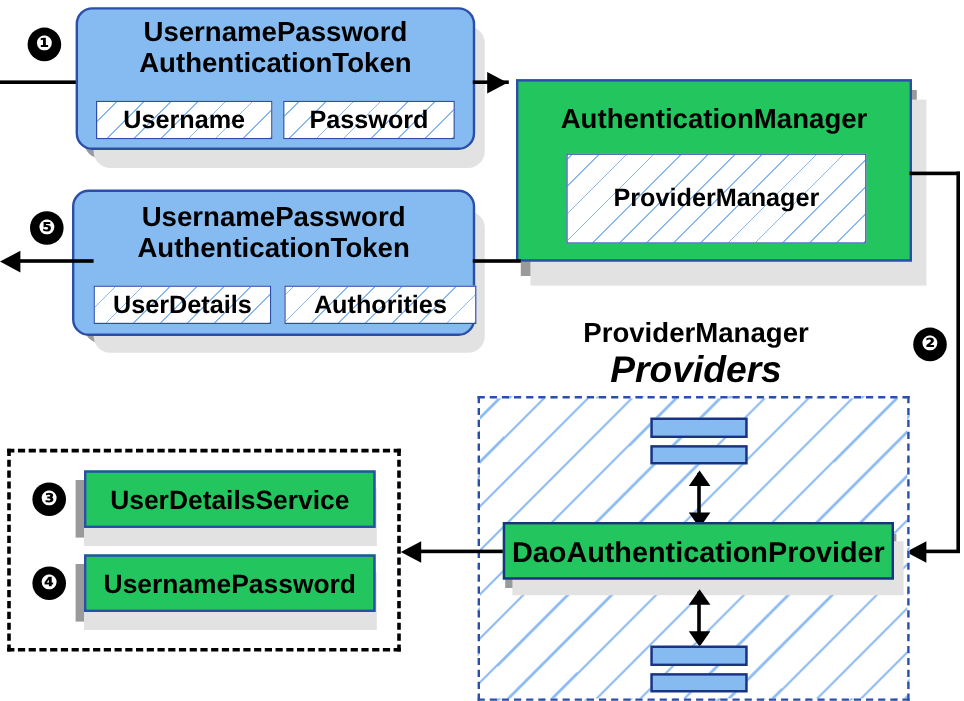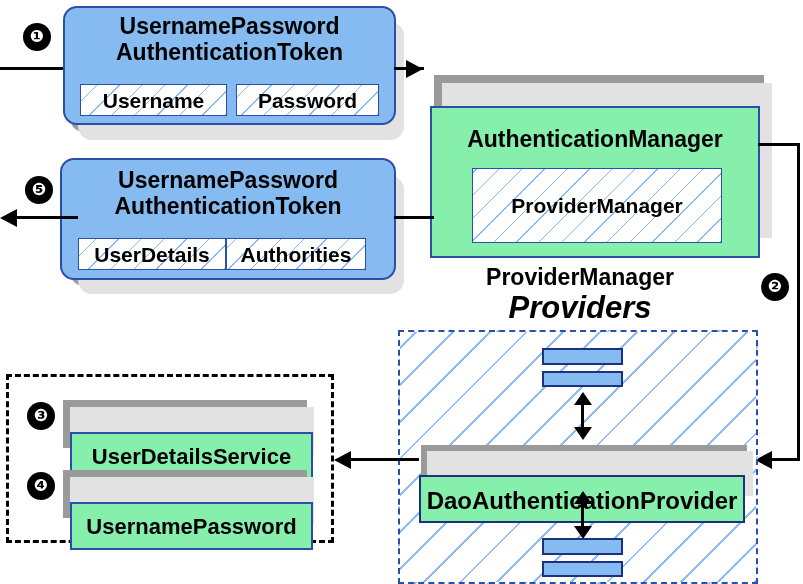--- a/index.html
+++ b/index.html
@@ -6,22 +6,22 @@
   body{width:803px;height:584px;position:relative;overflow:hidden;
        font-family:"Liberation Sans","DejaVu Sans",sans-serif;}
   .stage{position:absolute;left:0;top:0;width:803px;height:584px;}
 
   
   .shadow{position:absolute;background:#9a9a9a;}
   .shadow2{position:absolute;background:#e2e2e2;}
 
   .rbox{position:absolute;background:#85BBF0;border:2px solid #2B4FA8;
         border-radius:14px;box-sizing:border-box;}
-  .sqbox{position:absolute;background:#86efac;border:2px solid #1B3280;
-         box-sizing:border-box;margin-top:40px;}
+  .sqbox{position:absolute;background:#22c55e;border:2px solid #1B3280;
+         box-sizing:border-box;}
 
   .title{position:absolute;left:0;right:0;text-align:center;
          font-weight:bold;color:#000;line-height:1.12;}
 
   .hatchwhite{position:absolute;box-sizing:border-box;
       border:1px solid #2B4FA8;background:#ffffff;
       background-image:repeating-linear-gradient(-45deg,
         rgba(130,180,240,.95) 0 1px, rgba(255,255,255,0) 1px 16px);}
 
   .innerlabel{position:absolute;left:0;right:0;text-align:center;
@@ -99,21 +99,21 @@
 
   <div class="shadow" style="left:70px;top:168px;width:326px;height:118px;border-radius:14px;"></div>
   <div class="shadow2" style="left:78px;top:176px;width:326px;height:118px;border-radius:14px;"></div>
   <div class="rbox" style="left:60px;top:158px;width:336px;height:122px;">
     <div class="title" style="top:8px;font-size:23px;">UsernamePassword</div>
     <div class="title" style="top:34px;font-size:23px;">AuthenticationToken</div>
 
     <div class="hatchwhite" style="left:16px;top:78px;width:148px;height:32px;">
       <div class="innerlabel" style="top:4px;font-size:21px;">UserDetails</div>
     </div>
-    <div class="hatchwhite" style="left:164px;top:78px;width:140px;height:32px;text-decoration:underline;">
+    <div class="hatchwhite" style="left:175px;top:78px;width:160px;height:32px;text-decoration:underline;">
       <div class="innerlabel" style="top:4px;font-size:21px;">Authorities</div>
     </div>
   </div>
 
   <div class="num" style="left:26px;top:177px;">❺</div>
 
   <div class="hline" style="left:394px;top:216px;width:40px;"></div>
 
   <div class="hline" style="left:16px;top:216px;width:62px;"></div>
   <div class="arrowL" style="left:0px;top:209px;"></div>

